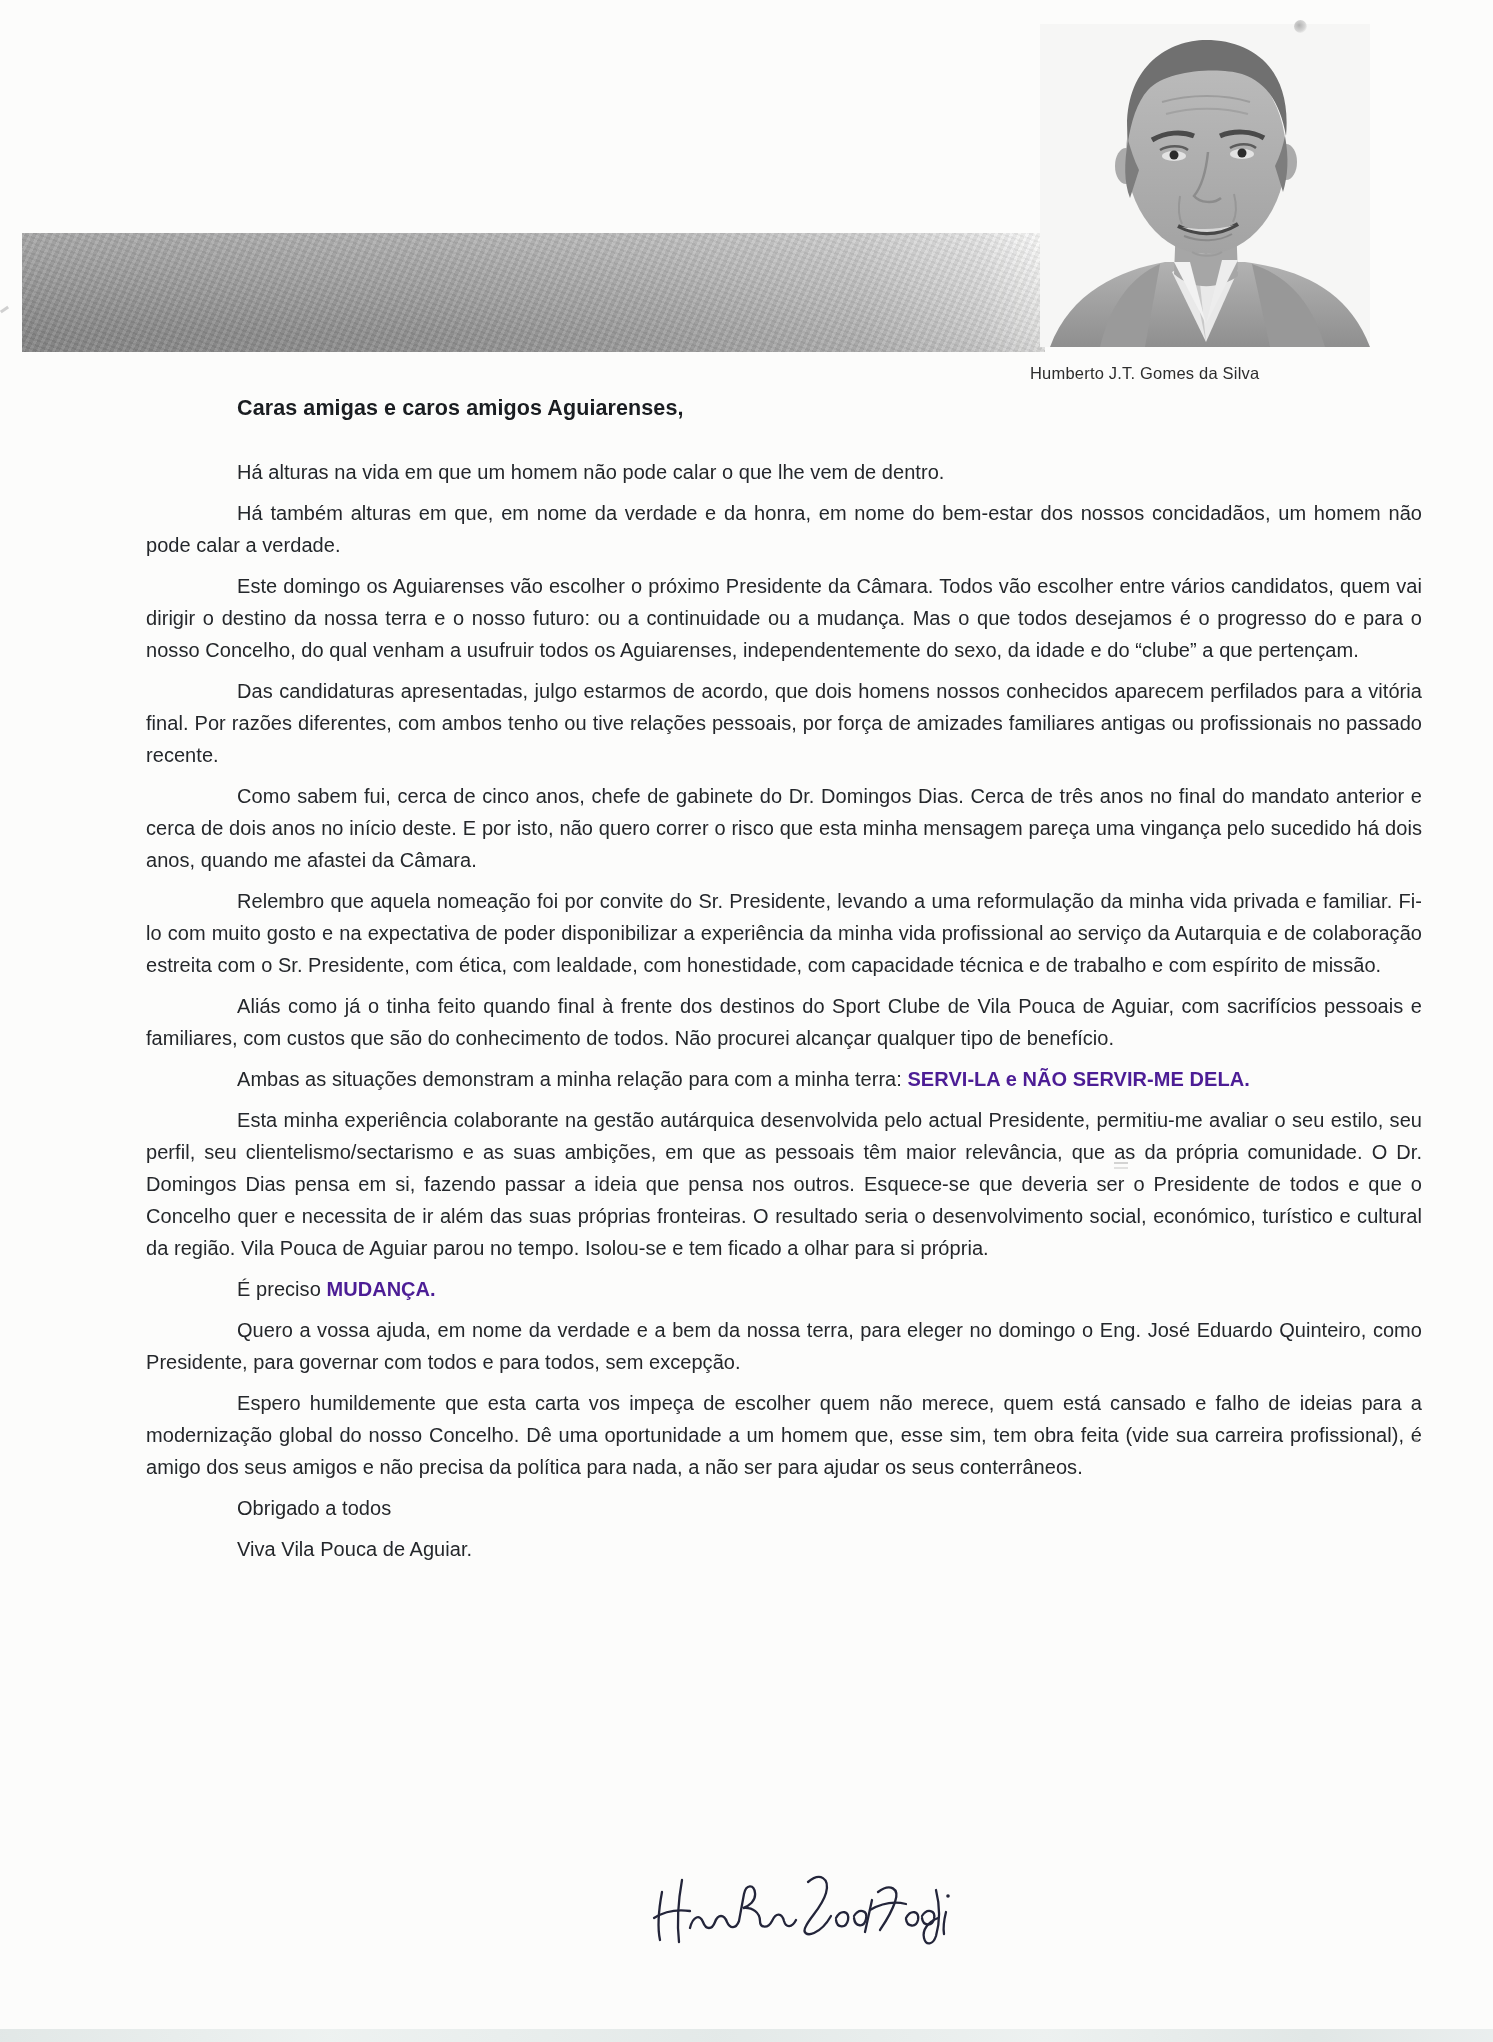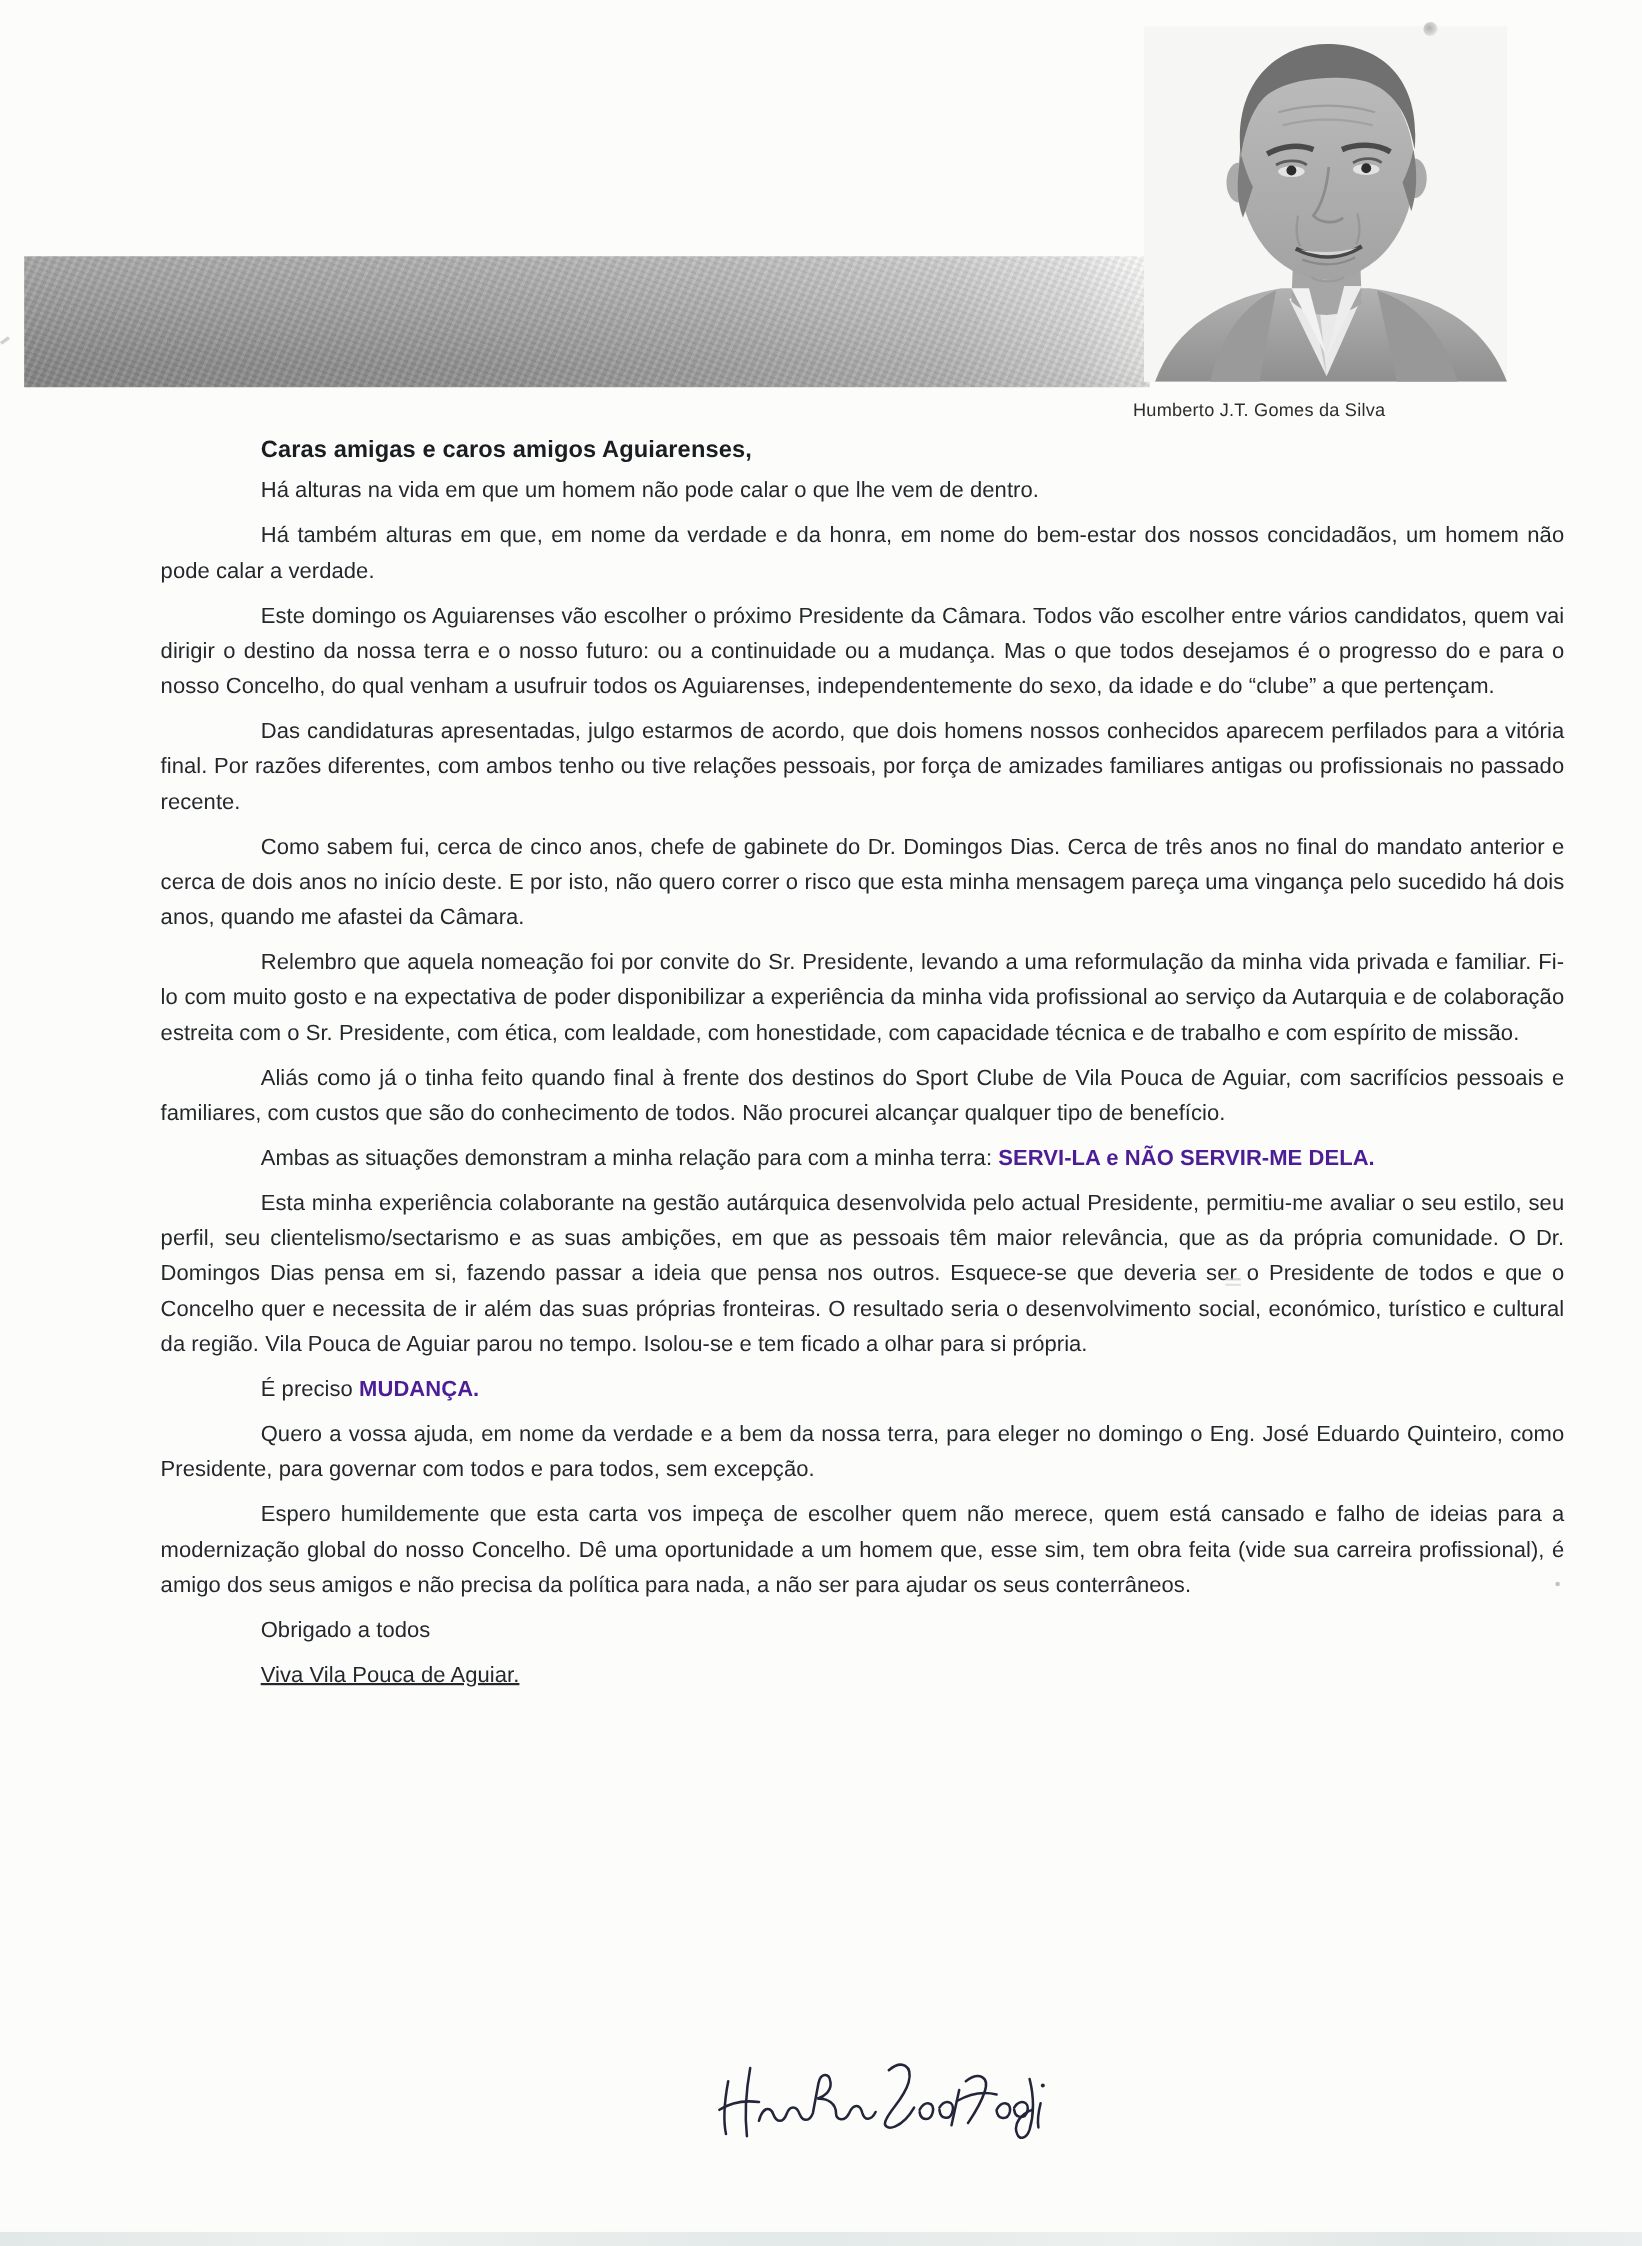--- a/index.html
+++ b/index.html
@@ -39,24 +39,24 @@
   }
 
   
   .letter{
     position:absolute;left:146px;top:392px;width:1276px;
     font-size:20px;line-height:32px;color:#24272b;
     letter-spacing:.05px;
   }
   .salutation{
     font-size:21.5px;font-weight:bold;color:#1a1d21;
-    margin:0 0 6px 91px;letter-spacing:.1px;
+    margin:0 0 32px 91px;letter-spacing:.1px;
   }
   .para{margin:0 0 9px 0;text-indent:91px;text-align:justify;}
-  .para:last-child{margin-bottom:0;text-decoration:underline;}
+  .para:last-child{margin-bottom:0;}
   .bold-run{font-weight:bold;color:#4c1d95;}
 
   
   .signature{
     position:absolute;left:648px;top:1866px;width:310px;height:100px;
   }
   .signature svg{display:block;width:100%;height:100%;}
   .signature path{fill:none;stroke:#23253a;stroke-width:2.3;stroke-linecap:round;}
 
   

